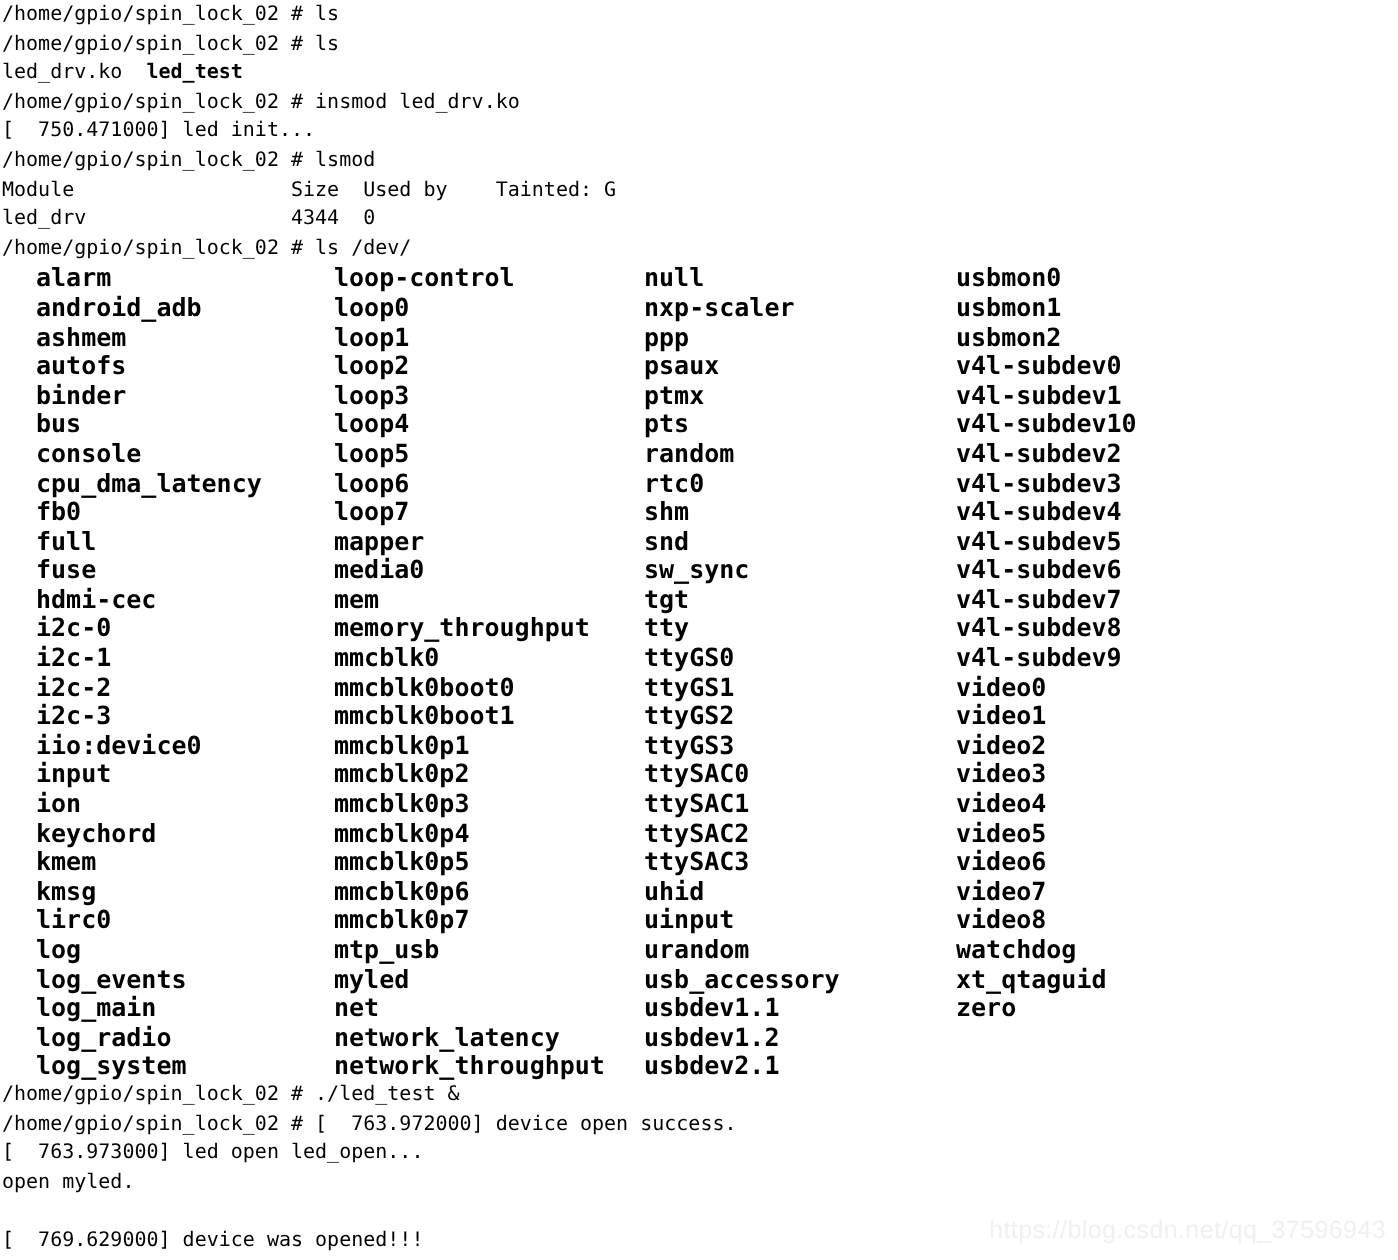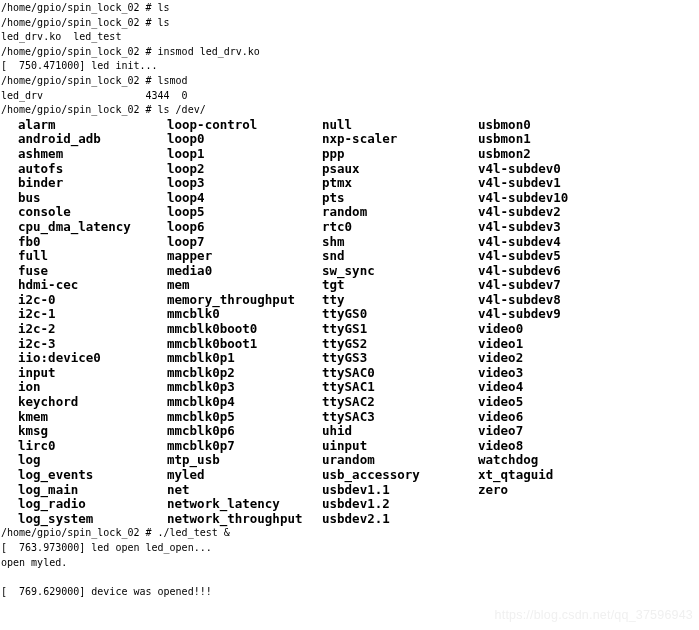--- a/index.html
+++ b/index.html
@@ -28,21 +28,21 @@
     overflow: hidden;
   }
   .line {
     white-space: pre;
     height: 14.6px;
     font-family: "DejaVu Sans Mono", "Liberation Mono", monospace;
     font-size: 10px;
     letter-spacing: 0px;
   }
   .line.blank { }
-  .bold { font-weight: normal; margin-top: 47px; }
+  .bold { font-weight: bold; margin-top: 47px; }
   
   .dev-listing {
     position: relative;
     white-space: pre;
   }
   .dev-row {
     height: 14.6px;
     white-space: pre;
     position: relative;
   }
@@ -74,25 +74,27 @@
 <body>
 
 <div id="terminal">
   <div id="pre-block">
       <div class="line">/home/gpio/spin_lock_02 # ls</div>
       <div class="line">/home/gpio/spin_lock_02 # ls</div>
       <div class="line"><span>led_drv.ko  </span><span class="bold">led_test</span></div>
       <div class="line">/home/gpio/spin_lock_02 # insmod led_drv.ko</div>
       <div class="line">[  750.471000] led init...</div>
       <div class="line">/home/gpio/spin_lock_02 # lsmod</div>
+      <div class="line">Module                  Size  Used by    Tainted: G</div>
       <div class="line">led_drv                 4344  0</div>
       <div class="line">/home/gpio/spin_lock_02 # ls /dev/</div>
     </div>
   <div id="dev-block" class="dev-listing"><div class="dev-row"><span class="dev-cell dev-c0">alarm</span><span class="dev-cell dev-c1">loop-control</span><span class="dev-cell dev-c2">null</span><span class="dev-cell dev-c3">usbmon0</span></div><div class="dev-row"><span class="dev-cell dev-c0">android_adb</span><span class="dev-cell dev-c1">loop0</span><span class="dev-cell dev-c2">nxp-scaler</span><span class="dev-cell dev-c3">usbmon1</span></div><div class="dev-row"><span class="dev-cell dev-c0">ashmem</span><span class="dev-cell dev-c1">loop1</span><span class="dev-cell dev-c2">ppp</span><span class="dev-cell dev-c3">usbmon2</span></div><div class="dev-row"><span class="dev-cell dev-c0">autofs</span><span class="dev-cell dev-c1">loop2</span><span class="dev-cell dev-c2">psaux</span><span class="dev-cell dev-c3">v4l-subdev0</span></div><div class="dev-row"><span class="dev-cell dev-c0">binder</span><span class="dev-cell dev-c1">loop3</span><span class="dev-cell dev-c2">ptmx</span><span class="dev-cell dev-c3">v4l-subdev1</span></div><div class="dev-row"><span class="dev-cell dev-c0">bus</span><span class="dev-cell dev-c1">loop4</span><span class="dev-cell dev-c2">pts</span><span class="dev-cell dev-c3">v4l-subdev10</span></div><div class="dev-row"><span class="dev-cell dev-c0">console</span><span class="dev-cell dev-c1">loop5</span><span class="dev-cell dev-c2">random</span><span class="dev-cell dev-c3">v4l-subdev2</span></div><div class="dev-row"><span class="dev-cell dev-c0">cpu_dma_latency</span><span class="dev-cell dev-c1">loop6</span><span class="dev-cell dev-c2">rtc0</span><span class="dev-cell dev-c3">v4l-subdev3</span></div><div class="dev-row"><span class="dev-cell dev-c0">fb0</span><span class="dev-cell dev-c1">loop7</span><span class="dev-cell dev-c2">shm</span><span class="dev-cell dev-c3">v4l-subdev4</span></div><div class="dev-row"><span class="dev-cell dev-c0">full</span><span class="dev-cell dev-c1">mapper</span><span class="dev-cell dev-c2">snd</span><span class="dev-cell dev-c3">v4l-subdev5</span></div><div class="dev-row"><span class="dev-cell dev-c0">fuse</span><span class="dev-cell dev-c1">media0</span><span class="dev-cell dev-c2">sw_sync</span><span class="dev-cell dev-c3">v4l-subdev6</span></div><div class="dev-row"><span class="dev-cell dev-c0">hdmi-cec</span><span class="dev-cell dev-c1">mem</span><span class="dev-cell dev-c2">tgt</span><span class="dev-cell dev-c3">v4l-subdev7</span></div><div class="dev-row"><span class="dev-cell dev-c0">i2c-0</span><span class="dev-cell dev-c1">memory_throughput</span><span class="dev-cell dev-c2">tty</span><span class="dev-cell dev-c3">v4l-subdev8</span></div><div class="dev-row"><span class="dev-cell dev-c0">i2c-1</span><span class="dev-cell dev-c1">mmcblk0</span><span class="dev-cell dev-c2">ttyGS0</span><span class="dev-cell dev-c3">v4l-subdev9</span></div><div class="dev-row"><span class="dev-cell dev-c0">i2c-2</span><span class="dev-cell dev-c1">mmcblk0boot0</span><span class="dev-cell dev-c2">ttyGS1</span><span class="dev-cell dev-c3">video0</span></div><div class="dev-row"><span class="dev-cell dev-c0">i2c-3</span><span class="dev-cell dev-c1">mmcblk0boot1</span><span class="dev-cell dev-c2">ttyGS2</span><span class="dev-cell dev-c3">video1</span></div><div class="dev-row"><span class="dev-cell dev-c0">iio:device0</span><span class="dev-cell dev-c1">mmcblk0p1</span><span class="dev-cell dev-c2">ttyGS3</span><span class="dev-cell dev-c3">video2</span></div><div class="dev-row"><span class="dev-cell dev-c0">input</span><span class="dev-cell dev-c1">mmcblk0p2</span><span class="dev-cell dev-c2">ttySAC0</span><span class="dev-cell dev-c3">video3</span></div><div class="dev-row"><span class="dev-cell dev-c0">ion</span><span class="dev-cell dev-c1">mmcblk0p3</span><span class="dev-cell dev-c2">ttySAC1</span><span class="dev-cell dev-c3">video4</span></div><div class="dev-row"><span class="dev-cell dev-c0">keychord</span><span class="dev-cell dev-c1">mmcblk0p4</span><span class="dev-cell dev-c2">ttySAC2</span><span class="dev-cell dev-c3">video5</span></div><div class="dev-row"><span class="dev-cell dev-c0">kmem</span><span class="dev-cell dev-c1">mmcblk0p5</span><span class="dev-cell dev-c2">ttySAC3</span><span class="dev-cell dev-c3">video6</span></div><div class="dev-row"><span class="dev-cell dev-c0">kmsg</span><span class="dev-cell dev-c1">mmcblk0p6</span><span class="dev-cell dev-c2">uhid</span><span class="dev-cell dev-c3">video7</span></div><div class="dev-row"><span class="dev-cell dev-c0">lirc0</span><span class="dev-cell dev-c1">mmcblk0p7</span><span class="dev-cell dev-c2">uinput</span><span class="dev-cell dev-c3">video8</span></div><div class="dev-row"><span class="dev-cell dev-c0">log</span><span class="dev-cell dev-c1">mtp_usb</span><span class="dev-cell dev-c2">urandom</span><span class="dev-cell dev-c3">watchdog</span></div><div class="dev-row"><span class="dev-cell dev-c0">log_events</span><span class="dev-cell dev-c1">myled</span><span class="dev-cell dev-c2">usb_accessory</span><span class="dev-cell dev-c3">xt_qtaguid</span></div><div class="dev-row"><span class="dev-cell dev-c0">log_main</span><span class="dev-cell dev-c1">net</span><span class="dev-cell dev-c2">usbdev1.1</span><span class="dev-cell dev-c3">zero</span></div><div class="dev-row"><span class="dev-cell dev-c0">log_radio</span><span class="dev-cell dev-c1">network_latency</span><span class="dev-cell dev-c2">usbdev1.2</span></div><div class="dev-row"><span class="dev-cell dev-c0">log_system</span><span class="dev-cell dev-c1">network_throughput</span><span class="dev-cell dev-c2">usbdev2.1</span></div></div>
   <div id="post-block">
       <div class="line">/home/gpio/spin_lock_02 # ./led_test &amp;</div>
+      <div class="line">/home/gpio/spin_lock_02 # [  763.972000] device open success.</div>
       <div class="line">[  763.973000] led open led_open...</div>
       <div class="line">open myled.</div>
       <div class="line blank">&nbsp;</div>
       <div class="line">[  769.629000] device was opened!!!</div>
     </div>
   <div class="watermark">https://blog.csdn.net/qq_37596943</div>
 </div>
 
 </body></html>

